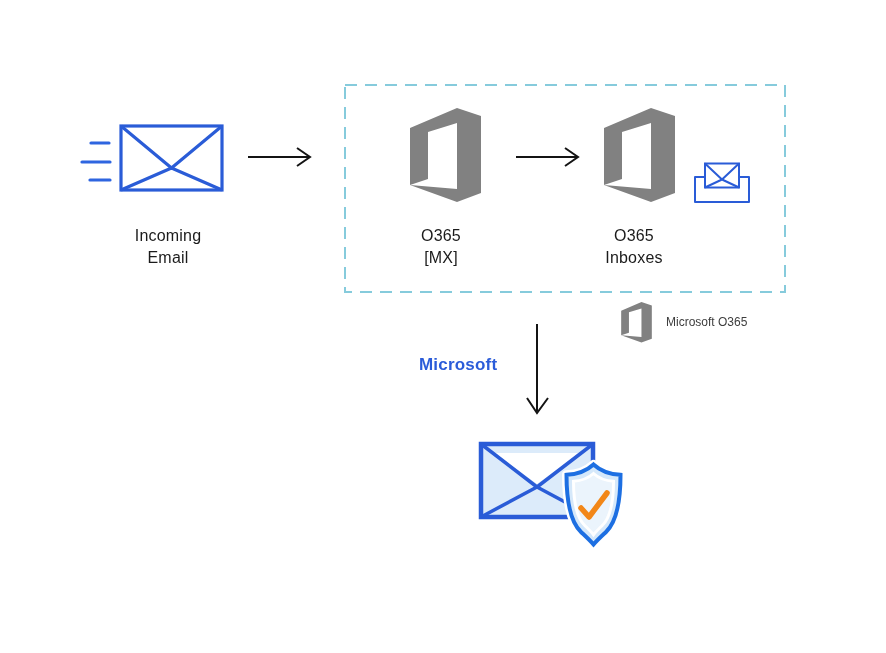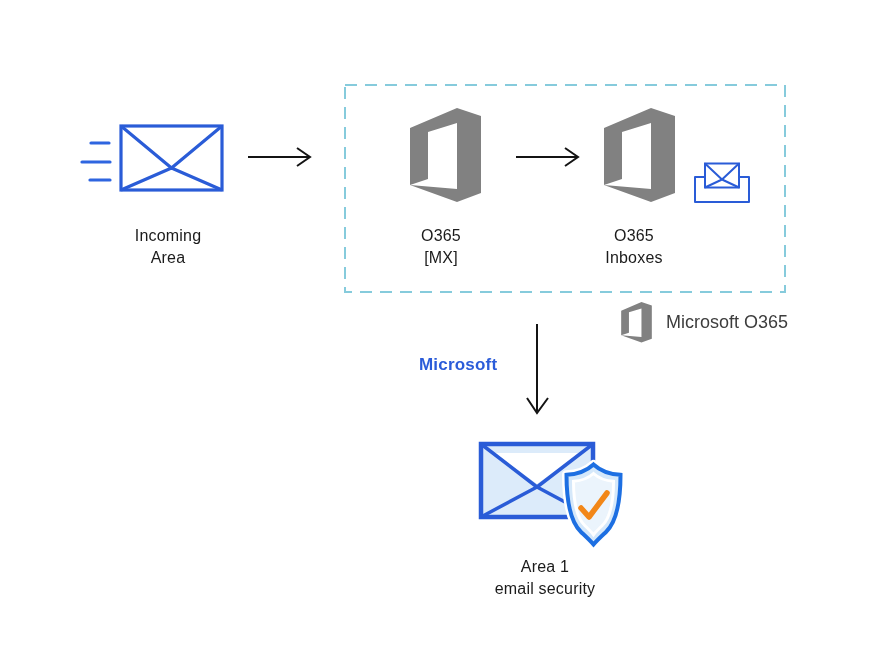--- a/index.html
+++ b/index.html
@@ -15,21 +15,21 @@
     position:absolute;
     text-align:center;
     white-space:pre-line;
     font-size:16px;
     line-height:22px;
     color:#1b1b1b;
     letter-spacing:.2px;
   }
   .legend-label{
     position:absolute;
-    font-size:18px;
+    font-size:12px;
     line-height:40px;
     color:#3d3d3d;
   }
   .flow-label{
     position:absolute;
     font-size:17px;
     font-weight:600;
     color:#2B5CD9;
     letter-spacing:.2px;
   }
@@ -50,21 +50,21 @@
       <line x1="2" y1="38" x2="30" y2="38"></line>
       <line x1="10" y1="56" x2="30" y2="56"></line>
     </g>
     <g>
       <rect x="41" y="2" width="101" height="64" fill="#ffffff" stroke="#2A5CD7" stroke-width="3.2"></rect>
       <path d="M41,2 L91.5,44 L142,2 M41,66 L91.5,44 L142,66" fill="none" stroke="#2A5CD7" stroke-width="3.2" stroke-linejoin="round"></path>
     </g>
   </svg>
 
   <div class="node-label" style="left:98px;top:225px;width:140px">Incoming
-Area</div>
+Email</div>
 
   <svg class="abs" style="left:246px;top:146px" width="72" height="22" viewBox="0 0 72 22">
     <g stroke="#141414" stroke-width="2" fill="none">
       <line x1="2" y1="11" x2="63" y2="11"></line>
       <polyline points="51,2 64,11 51,20"></polyline>
     </g>
   </svg>
 
   <svg class="abs" style="left:408px;top:108px" width="75" height="95" viewBox="0 0 75 95">
     <path fill-rule="evenodd" fill="#818181" d="M2,20 L49,0 L73,8 L73,85 L49,94 L2,77 Z
@@ -119,16 +119,14 @@
       <path d="M3,12 L59,55 L115,12 M3,85 L59,55 M115,85 L59,55" fill="none" stroke="#2A5CD7" stroke-width="3.5" stroke-linejoin="round"></path>
     </g>
     <g transform="translate(84,30)">
       <path d="M31.5,2.5 C38,8.5 47.5,12.3 58.5,12.8 C58.5,37 55.5,59 44,70 C39.2,74.5 35,78.3 31.5,82.5 C28,78.3 23.8,74.5 19,70 C7.5,59 4.5,37 4.5,12.8 C15.5,12.3 25,8.5 31.5,2.5 Z" fill="#ffffff" stroke="#ffffff" stroke-width="9" stroke-linejoin="round"></path>
       <path d="M31.5,2.5 C38,8.5 47.5,12.3 58.5,12.8 C58.5,37 55.5,59 44,70 C39.2,74.5 35,78.3 31.5,82.5 C28,78.3 23.8,74.5 19,70 C7.5,59 4.5,37 4.5,12.8 C15.5,12.3 25,8.5 31.5,2.5 Z" fill="#D5E8FA" stroke="#1D6FE2" stroke-width="4"></path>
       <path d="M31.5,11.5 C36.5,16 43.5,18.8 51.5,19.3 C51.5,38 49,55 40.3,63.5 C36.8,66.8 34,69.5 31.5,72.8 C29,69.5 26.2,66.8 22.7,63.5 C14,55 11.5,38 11.5,19.3 C19.5,18.8 26.5,16 31.5,11.5 Z" fill="#EBF4FC" stroke="#ffffff" stroke-width="3"></path>
       <polyline points="19,46 27,55 45,31" fill="none" stroke="#F28718" stroke-width="5.5" stroke-linecap="round" stroke-linejoin="round"></polyline>
     </g>
   </svg>
 
-  <div class="node-label" style="left:465px;top:556px;width:160px">Area 1
-email security</div>
 
 </div>
 
 </body></html>

